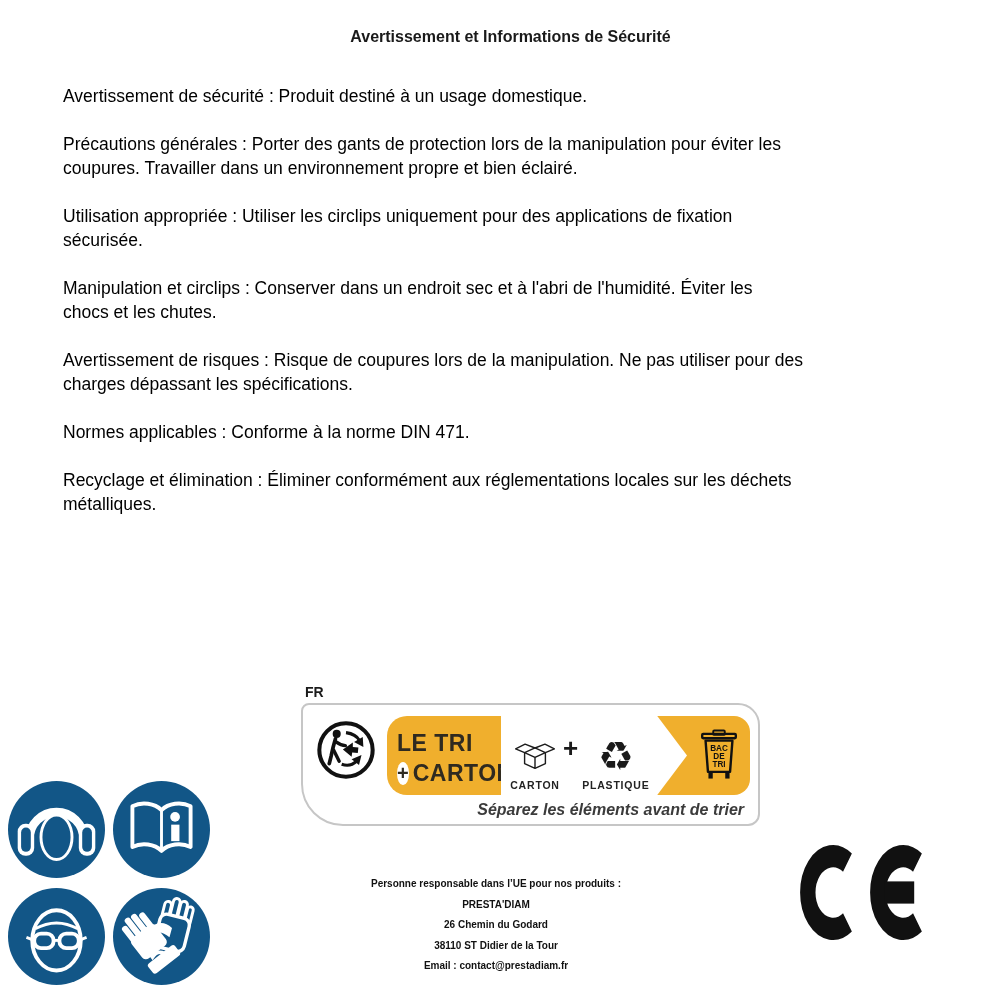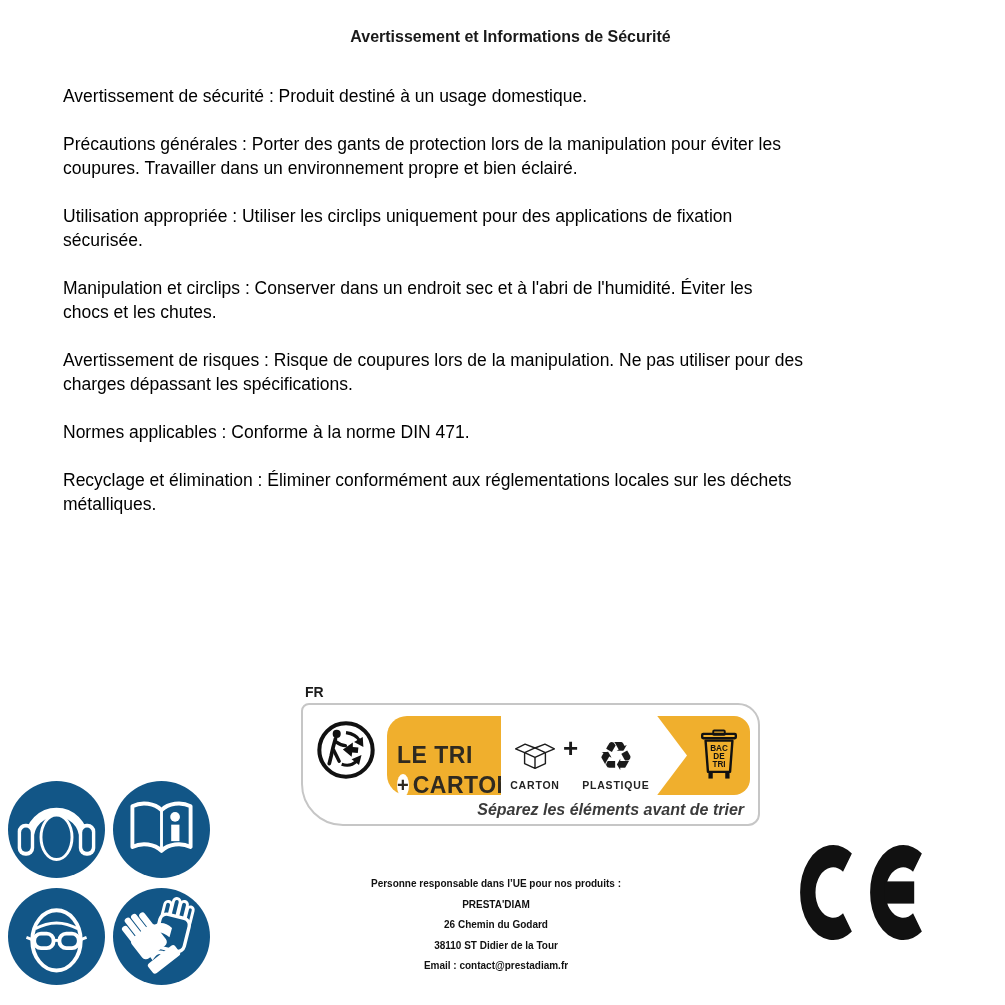--- a/index.html
+++ b/index.html
@@ -33,21 +33,21 @@
     position:relative; width:459px; height:123px; background:#fff;
     border:2px solid #c6c6c6; border-radius:8px 22px 12px 42px;
   }
   .triman { position:absolute; left:12px; top:14px; width:62px; height:62px; }
   .band {
     position:absolute; left:84px; top:11px; width:363px; height:79px;
     background:#F0AF2D; border-radius:20px 16px 16px 20px;
     display:flex; align-items:stretch;
   }
   .band-left {
-    width:114px; padding:26px 0 0 10px; color:#2f2a20;
+    width:114px; padding:14px 0 0 10px; color:#2f2a20;
   }
   .letri { font-size:23px; font-weight:bold; letter-spacing:0.5px; }
   .facile-row { display:flex; align-items:center; margin-top:3px; }
   .plus-circle {
     width:23px; height:23px; background:#fff; border-radius:50%;
     display:flex; align-items:center; justify-content:center;
     font-size:20px; font-weight:bold; color:#2f2a20; margin-right:4px;
   }
   .facile { font-size:23px; font-weight:bold; letter-spacing:0.5px; }
   .band-mid {

